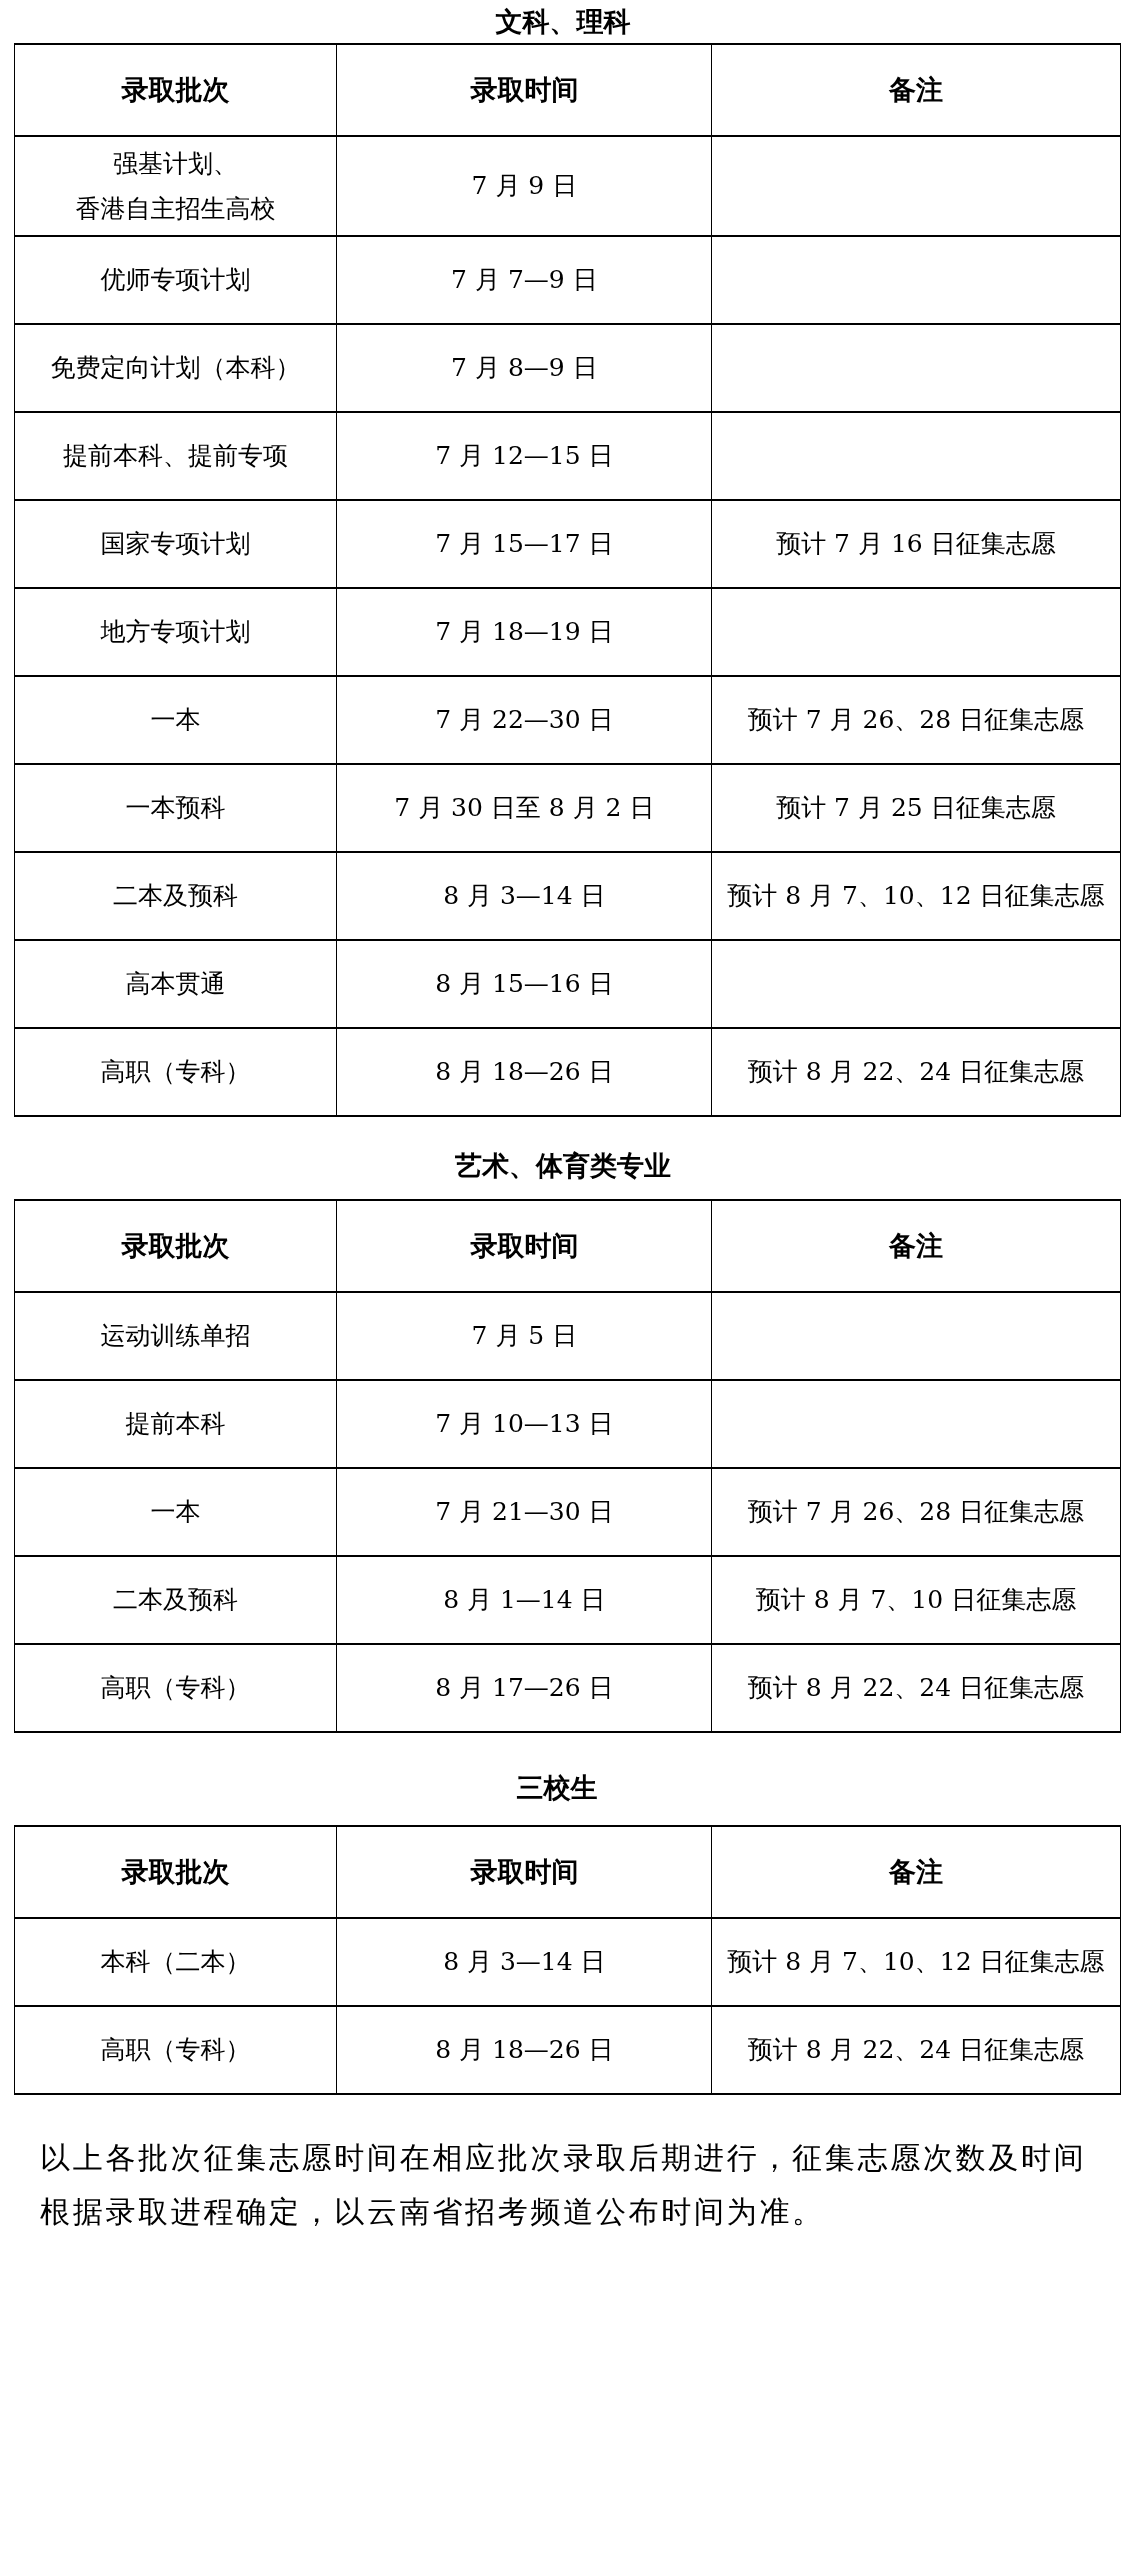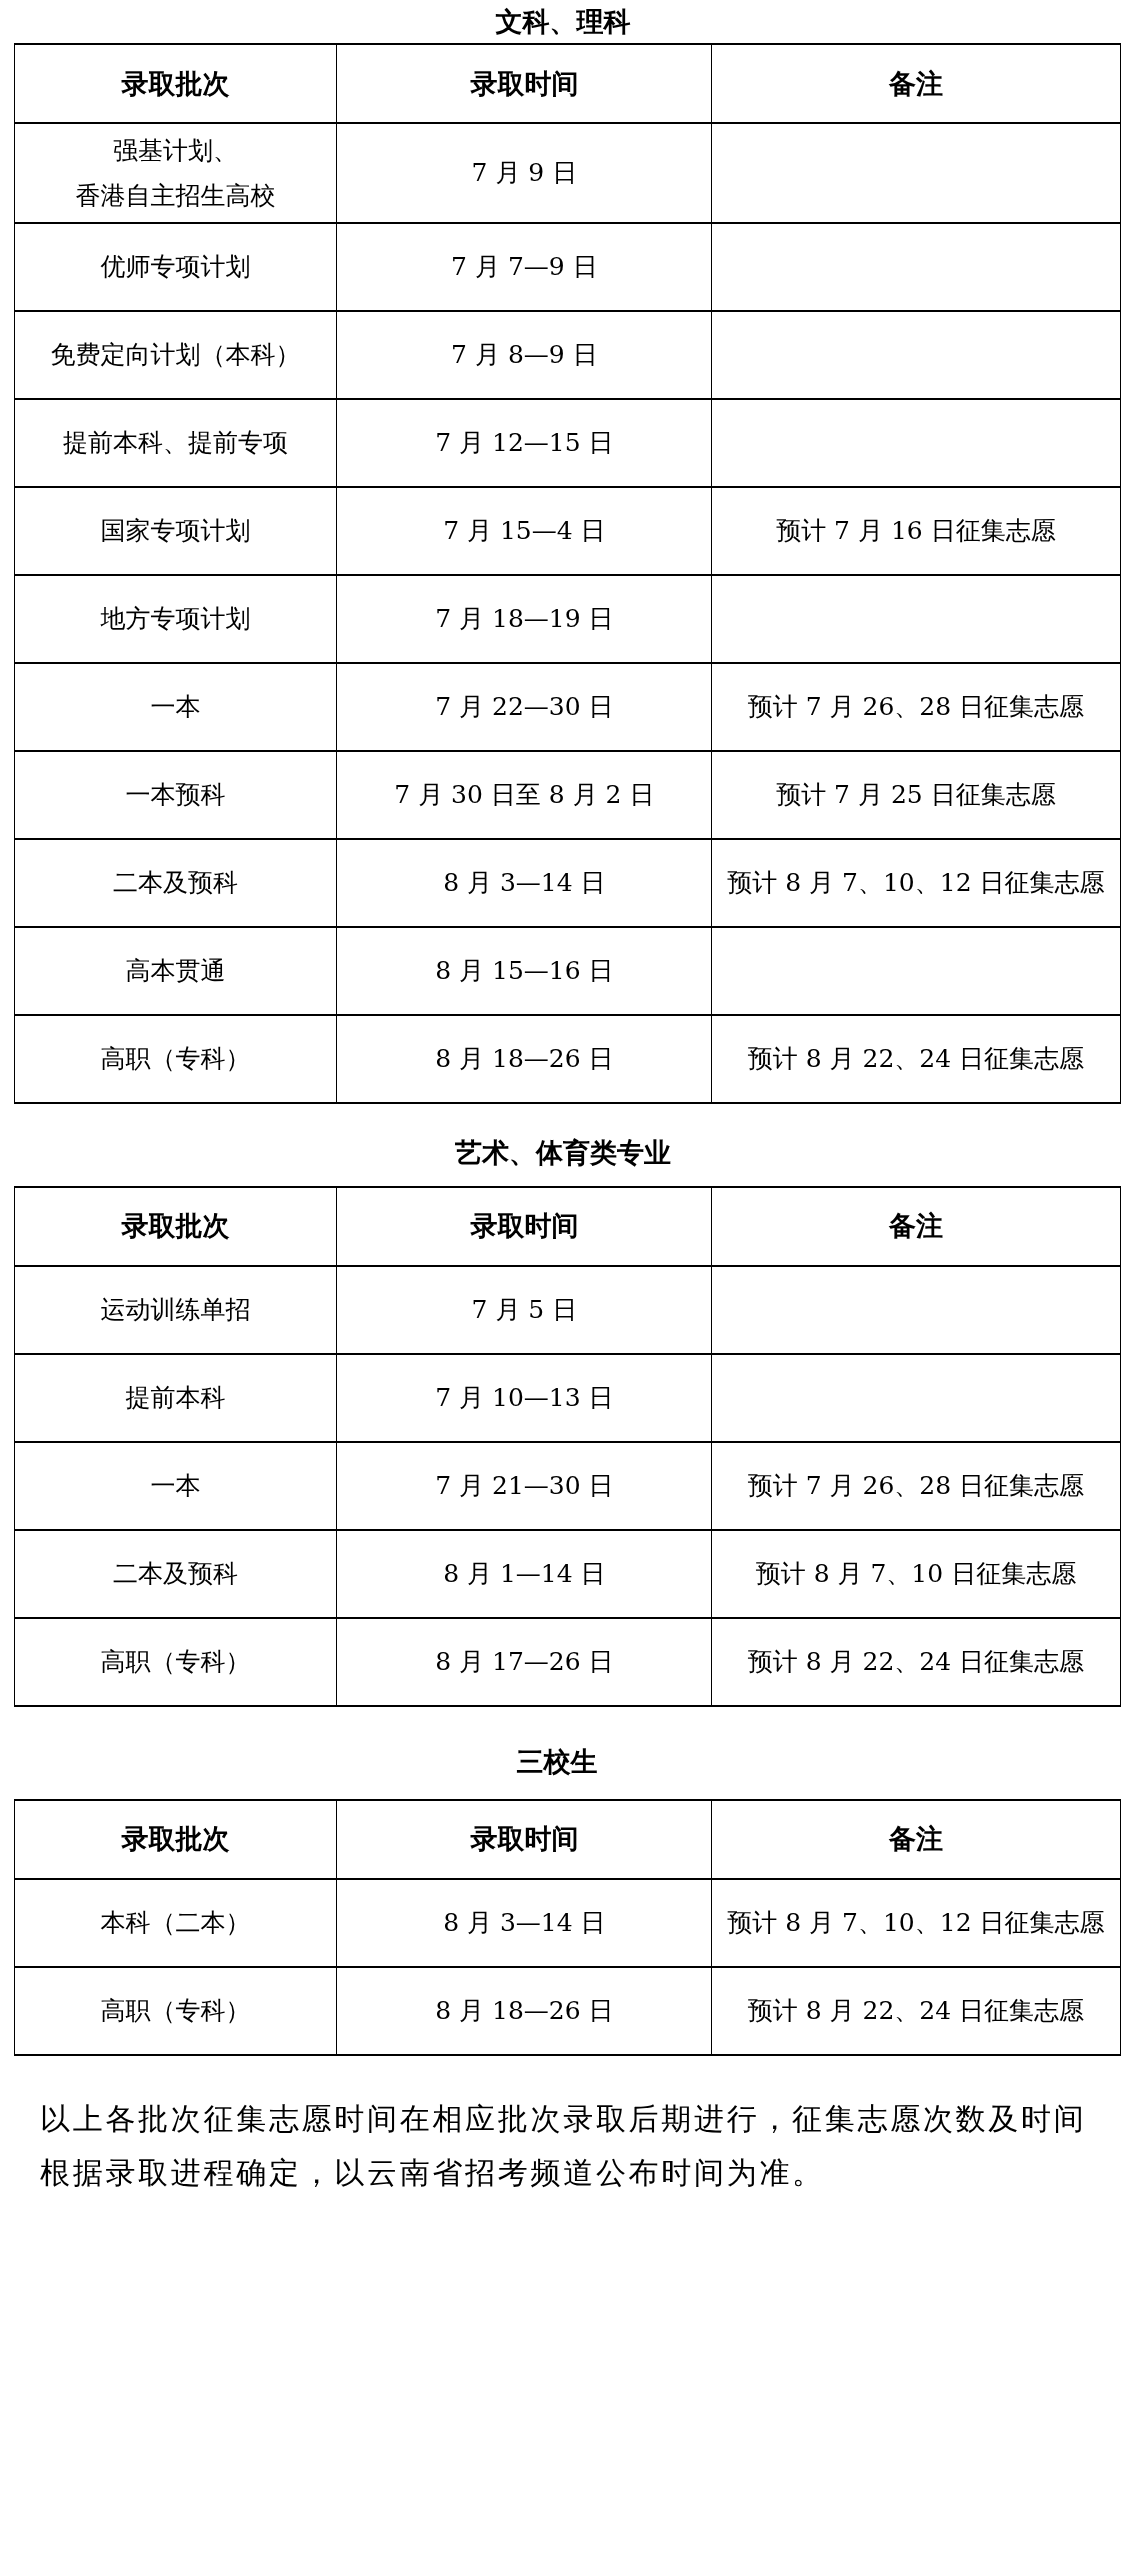--- a/index.html
+++ b/index.html
@@ -44,21 +44,21 @@
     border-top: 2.7px solid #000;
     border-bottom: 2.7px solid #000;
     border-left: 1.8px solid #000;
     border-right: 1.8px solid #000;
     text-align: center;
     vertical-align: middle;
     padding: 3.6px 7.2px;
     overflow: hidden;
   }
   table.sched th {
-    height: 79px;
+    height: 92px;
     font-family: "Liberation Sans", sans-serif;
     font-weight: bold;
     font-size: 27px;
   }
   table.sched td {
     height: 88px;
     font-size: 25px;
     line-height: 45px;
   }
   td.cell-batch { white-space: pre-line; }
@@ -108,21 +108,21 @@
             <td class="cell-time">7 月 8—9 日</td>
             <td class="cell-remark"></td>
           </tr>
           <tr>
             <td class="cell-batch">提前本科、提前专项</td>
             <td class="cell-time">7 月 12—15 日</td>
             <td class="cell-remark"></td>
           </tr>
           <tr>
             <td class="cell-batch">国家专项计划</td>
-            <td class="cell-time">7 月 15—4 日</td>
+            <td class="cell-time">7 月 15—17 日</td>
             <td class="cell-remark">预计 7 月 16 日征集志愿</td>
           </tr>
           <tr>
             <td class="cell-batch">地方专项计划</td>
             <td class="cell-time">7 月 18—19 日</td>
             <td class="cell-remark"></td>
           </tr>
           <tr>
             <td class="cell-batch">一本</td>
             <td class="cell-time">7 月 22—30 日</td>

